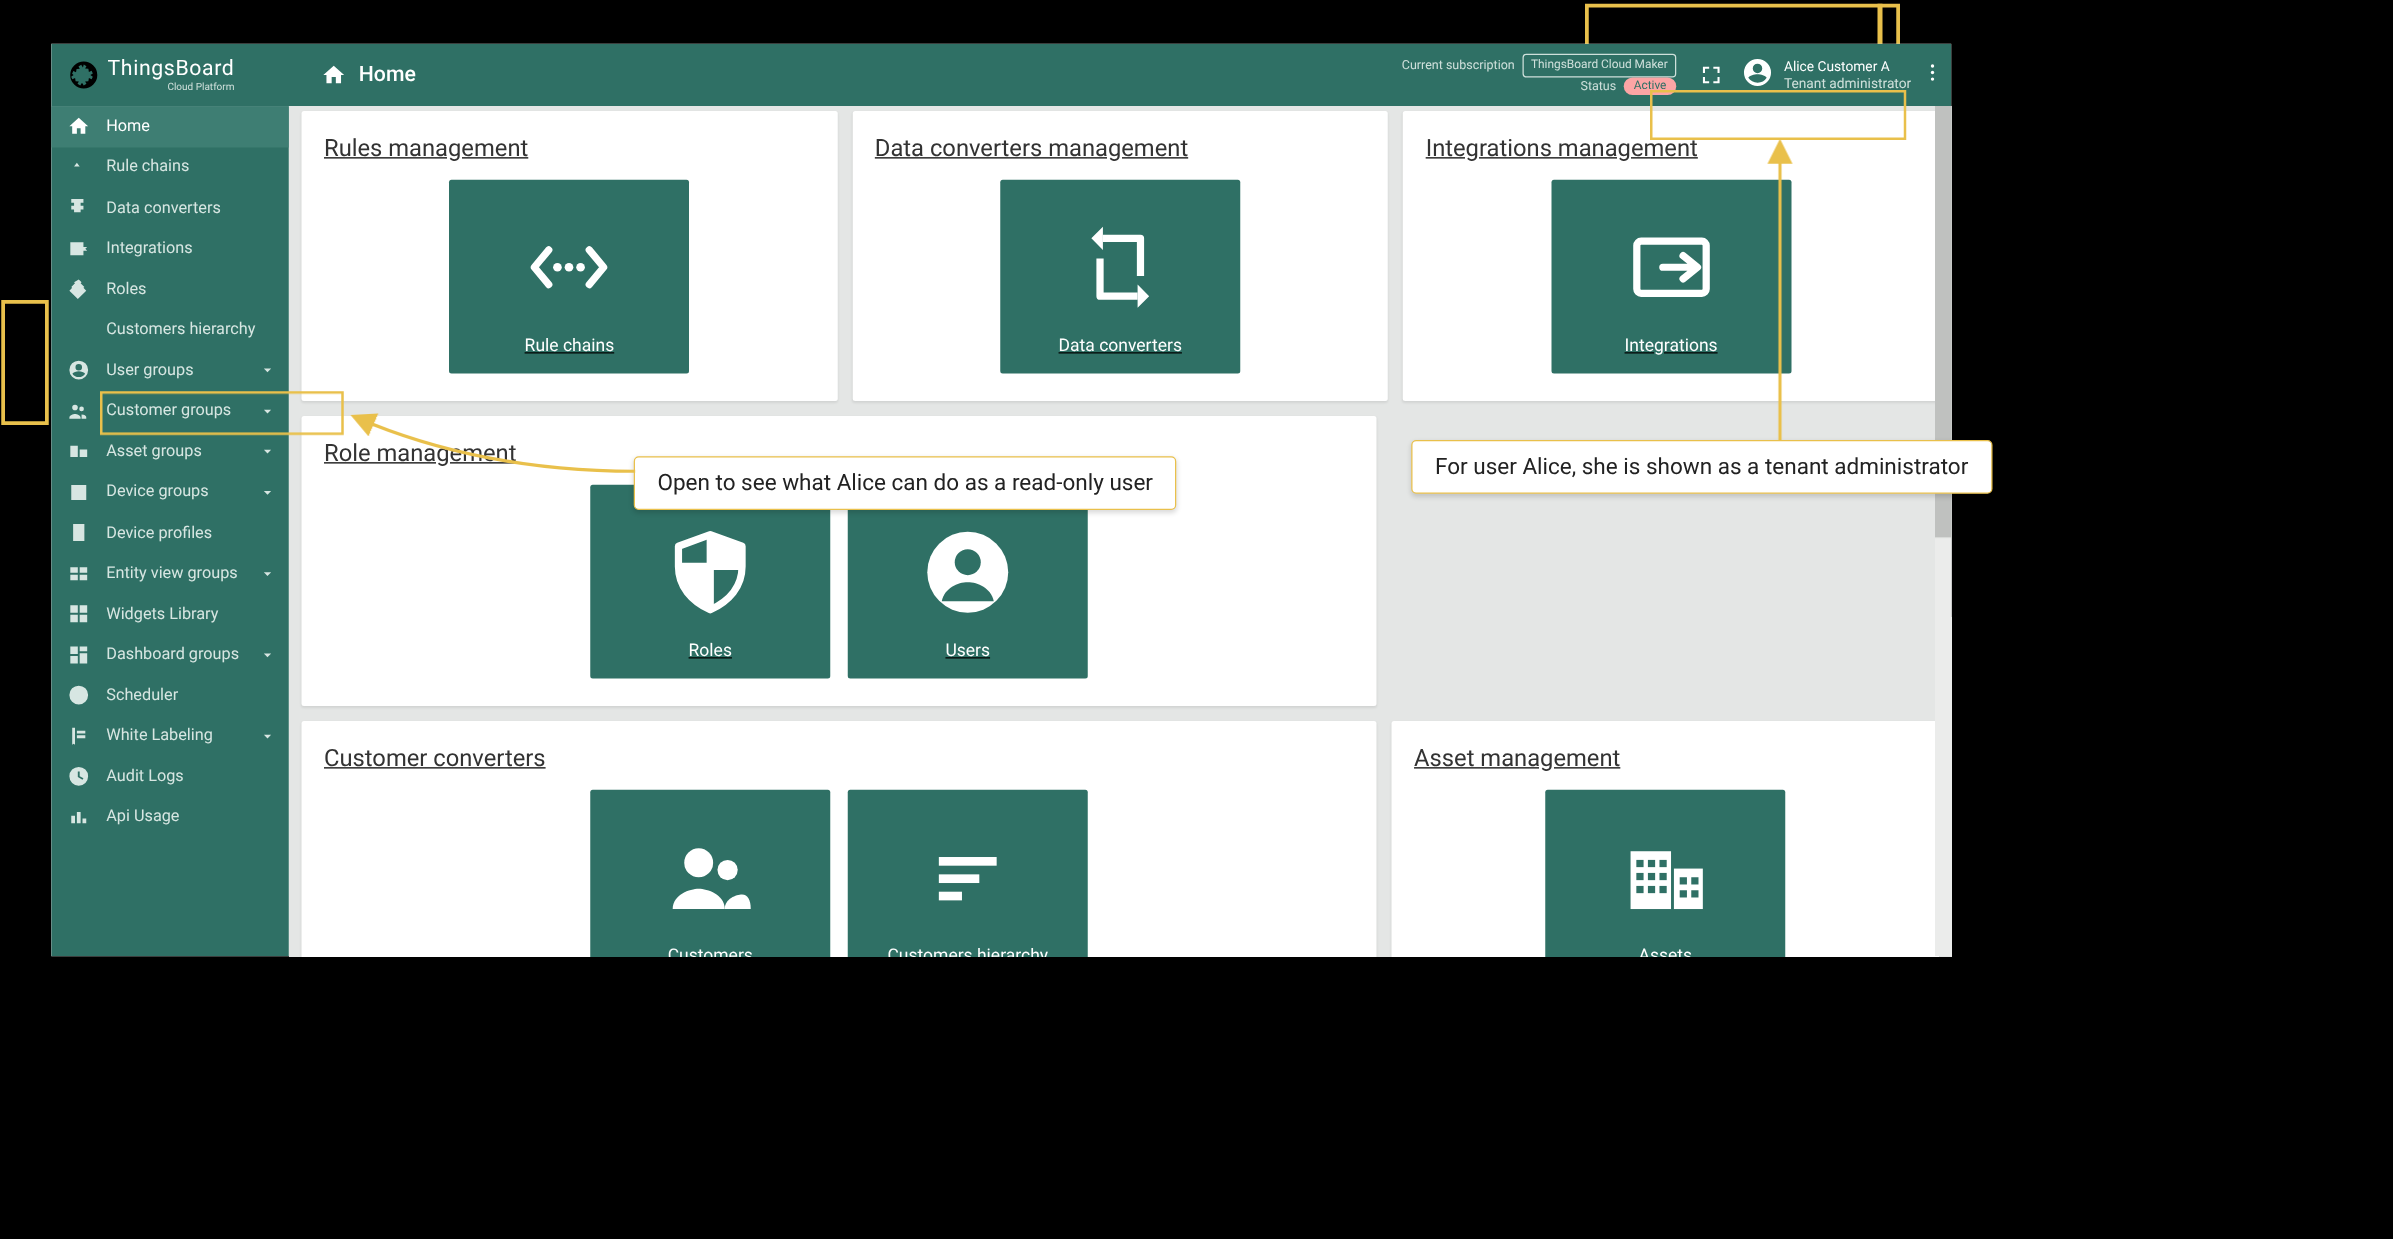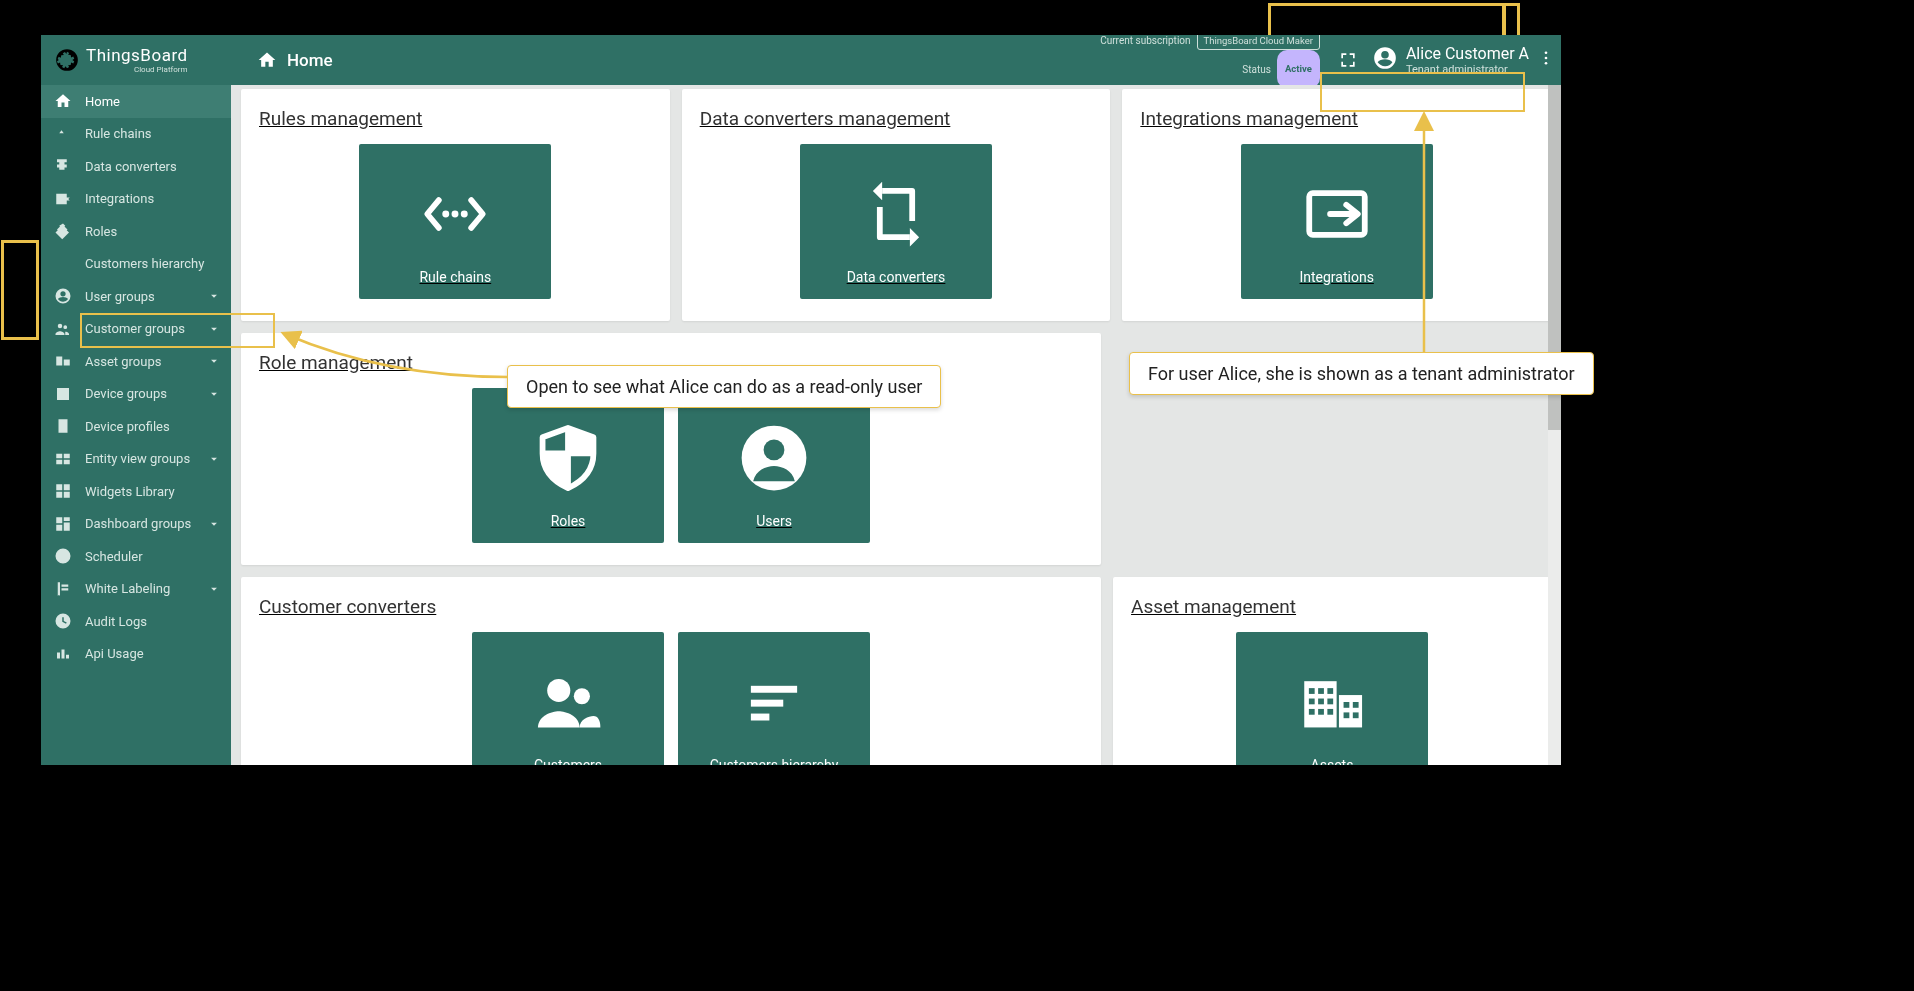--- a/index.html
+++ b/index.html
@@ -53,29 +53,29 @@
   .subscription {
     display: flex; flex-direction: column; align-items:flex-end;
     font-size: 10px; color:#cfe0db; line-height:1.5; margin-right:10px;text-align:center;
   }
   .sub-row { display:flex; align-items:center; gap:6px; }
   .plan-chip {
     border:1px solid #cfe0db; border-radius:3px;
     padding:1px 6px; font-size:9.5px; color:#cfe0db;
   }
   .status-chip {
-    background:#c4b5fd; color:#2f7065; border-radius:10px;
-    padding:12px 8px; font-size:9.5px; font-weight:700;
+    background:#fca5a5; color:#2f7065; border-radius:10px;
+    padding:0 8px; font-size:9.5px; font-weight:400;
   }
   .ico-btn { width:36px; height:36px; display:flex; align-items:center; justify-content:center; cursor:pointer; }
   .ico-btn svg { width:20px; height:20px; fill:#fff; }
   .user-block { display:flex; align-items:center; margin:0 2px 0 6px; }
   .user-block .avatar-ico svg { width:26px; height:26px; fill:#fff; }
   .user-text { margin-left:8px; line-height:1.2; }
-  .user-name { font-size:16px; }
+  .user-name { font-size:11px; }
   .user-role { font-size:11px; color:#cfe0db; }
   .more-btn { width:30px; text-align:center; cursor:pointer; }
   .more-btn svg { width:18px; height:18px; fill:#fff; }
 
   
   .body-row { display:flex; height:calc(100% - 50px); }
   .sidebar {
     width:190px; background:#2f7065;
     color:#d7e6e2;
     overflow-y:auto;

